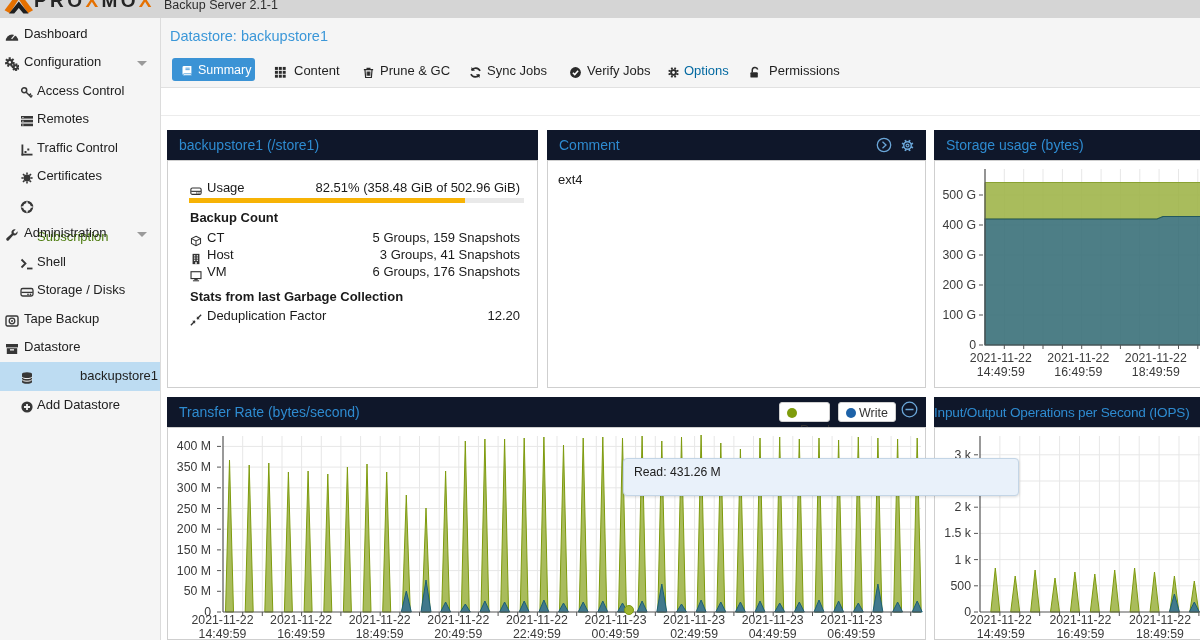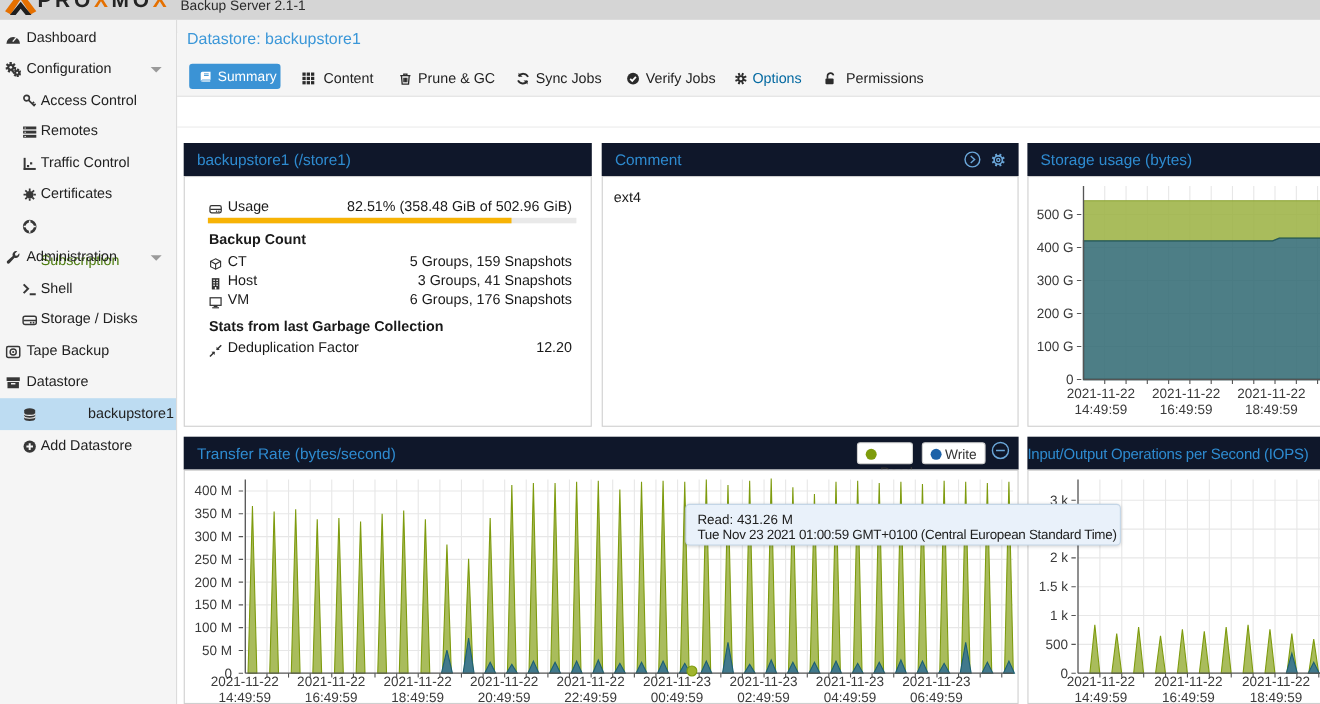--- a/index.html
+++ b/index.html
@@ -631,14 +631,13 @@
           <text x="145.4" y="196" font-size="12.3" fill="#3a3a3a" text-anchor="middle">2021-11-22</text>
           <text x="145.4" y="210" font-size="12.3" fill="#3a3a3a" text-anchor="middle">16:49:59</text>
           <text x="225" y="196" font-size="12.3" fill="#3a3a3a" text-anchor="middle">2021-11-22</text>
           <text x="225" y="210" font-size="12.3" fill="#3a3a3a" text-anchor="middle">18:49:59</text>
           <text x="304.6" y="196" font-size="12.3" fill="#3a3a3a" text-anchor="middle">2021-11-22</text>
           <text x="304.6" y="210" font-size="12.3" fill="#3a3a3a" text-anchor="middle">20:49:59</text>
         </svg></div>
     </div>
 <div class="abs" style="left:623px;top:457.5px;width:396px;height:38.5px;background:#e9f1fa;border:1px solid #c3d5e6;border-radius:4px;box-shadow:0 1px 3px rgba(0,0,0,0.15);z-index:50;">
   <div class="abs" style="left:10px;top:6px;font-size:12.2px;color:#202020;white-space:nowrap;">Read: 431.26 M</div>
-  <div class="abs" style="left:10px;top:20.5px;font-size:12.2px;letter-spacing:-0.26px;color:#202020;white-space:nowrap;">Tue Nov 23 2021 01:00:59 GMT+0100 (Central European Standard Time)</div>
 </div>
 </div>
 </body></html>

